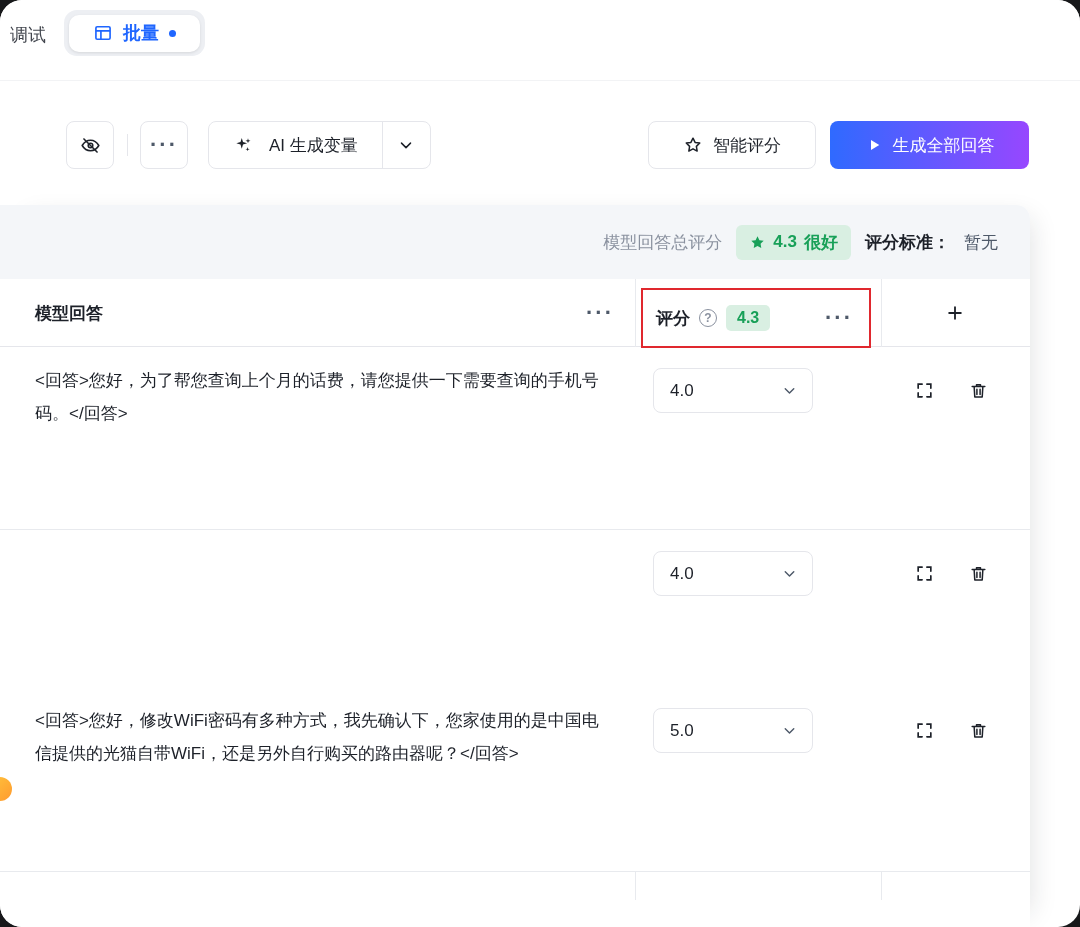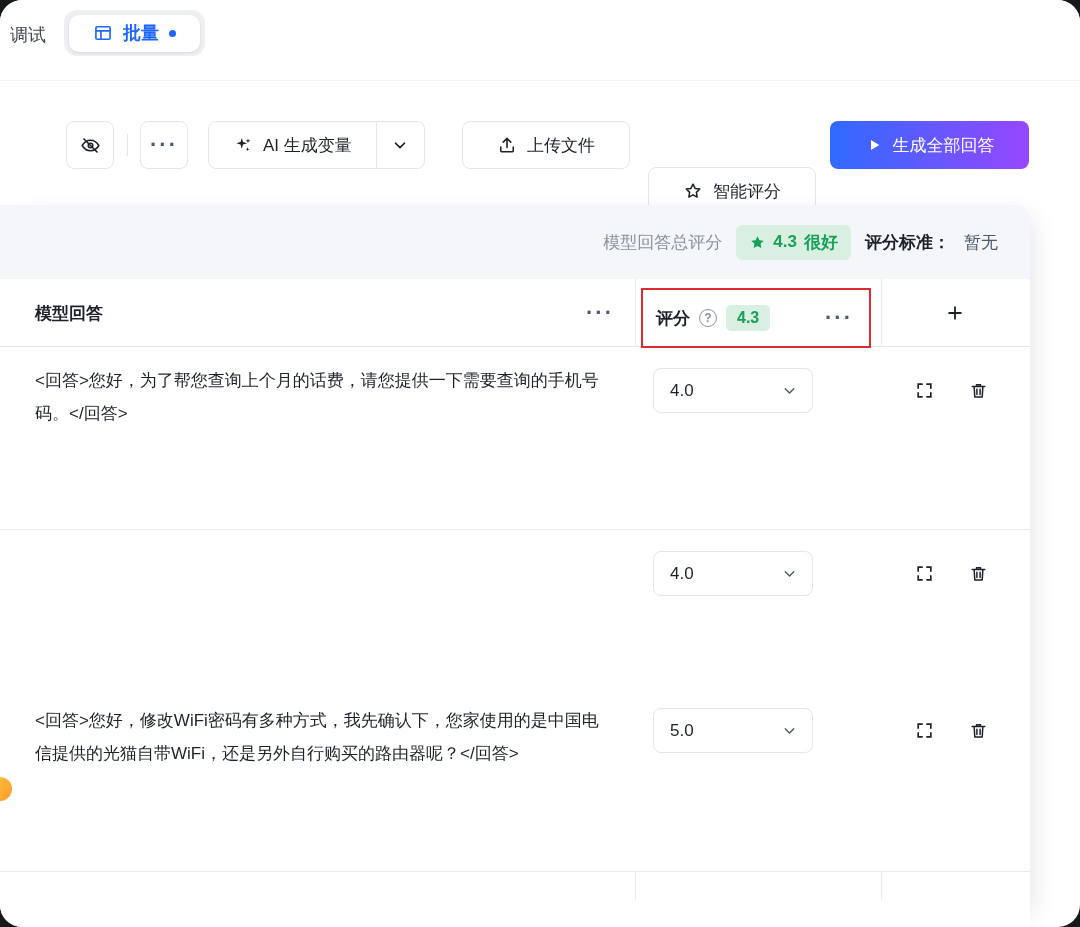--- a/index.html
+++ b/index.html
@@ -17,24 +17,24 @@
   .tab-group { position: absolute; left: 64px; top: 10px; height: 46px; background: #edeff3; border-radius: 13px; display: flex; align-items: center; padding: 4px 5px; gap: 2px; }
   .tab { display: flex; align-items: center; gap: 10px; padding: 0 20px; height: 37px; border-radius: 10px; font-size: 18px; color: #272e3b; cursor: pointer; }
   .tab.active { background: #fff; color: #1f66ff; font-weight: 700; box-shadow: 0 1px 3px rgba(0,0,0,.10); padding: 0 24px; }
   .dot { width: 7px; height: 7px; border-radius: 50%; background: #1f66ff; }
   
   .btn { position: absolute; top: 121px; height: 48px; display: flex; align-items: center; justify-content: center; gap: 10px; background: #fff; border: 1px solid #e5e6eb; border-radius: 8px; font-size: 17px; color: #1d2129; cursor: pointer; font-family: inherit; }
   #btn-eye   { left: 66px;  width: 48px; }
   .vsep      { position: absolute; left: 127px; top: 134px; width: 1px; height: 22px; background: #e5e6eb; }
   #btn-more  { left: 140px; width: 48px; font-size: 22px; font-weight: 700; letter-spacing: 2px; color: #4e5969; }
   .split     { position: absolute; left: 208px; top: 121px; height: 48px; display: flex; border: 1px solid #e5e6eb; border-radius: 8px; overflow: hidden; background: #fff; }
-  .split-main  { display: flex; align-items: center; gap: 10px; padding: 0 24px; font-size: 17px; cursor: pointer; border-right: 1px solid #e5e6eb; }
+  .split-main  { display: flex; align-items: center; gap: 16px; padding: 0 24px; font-size: 17px; cursor: pointer; border-right: 1px solid #e5e6eb; }
   .split-arrow { width: 47px; display: flex; align-items: center; justify-content: center; cursor: pointer; }
   #btn-upload   { left: 462px; width: 168px; }
-  #btn-score    { left: 648px; width: 168px; margin-top: 46px; }
+  #btn-score    { left: 648px; width: 168px; }
   #btn-generate { left: 830px; width: 199px; border: none; background: linear-gradient(90deg, #2f6aff 0%, #9747ff 100%); color: #fff; font-weight: 500; }
   
   .panel { position: absolute; left: 0; top: 205px; width: 1030px; height: 722px; background: #fff; border-radius: 0 14px 0 0; box-shadow: 14px 0 26px -14px rgba(31,35,41,.14); }
   .summary { position: absolute; left: 0; top: 0; width: 100%; height: 74px; background: #f4f6f9; border-radius: 0 14px 0 0; display: flex; align-items: center; justify-content: flex-end; gap: 14px; padding-right: 32px; font-size: 17px; }
   .summary-label { color: #8a919f; }
   .score-badge { display: flex; align-items: center; gap: 7px; background: #d9efe2; color: #18a058; font-weight: 700; padding: 6px 13px; border-radius: 6px; font-size: 17px; }
   .criteria-label { font-weight: 700; color: #1d2129; }
   .criteria-value { color: #4e5969; }
   .thead { position: absolute; left: 0; top: 74px; width: 100%; height: 68px; border-bottom: 1px solid #e5e6eb; background: #fff; }
   .answer-col-title { position: absolute; left: 35px; top: 0; height: 68px; display: flex; align-items: center; font-size: 17px; font-weight: 600; }
@@ -107,29 +107,20 @@
     </div>
     <div class="split-arrow">
       <span style="display:flex">
         <svg width="18" height="18" viewBox="0 0 24 24" fill="none" stroke="#1d2129" stroke-width="2" stroke-linecap="round" stroke-linejoin="round">
             <path d="M6 9.5l6 6 6-6"></path>
           </svg>
       </span>
     </div>
   </div>
 
-  <button class="btn" id="btn-upload">
-    <span style="display:flex">
-      <svg width="20" height="20" viewBox="0 0 24 24" fill="none" stroke="#1d2129" stroke-width="1.9" stroke-linecap="round" stroke-linejoin="round">
-          <path d="M12 15V4.5M7.5 8.5L12 4l4.5 4.5"></path>
-          <path d="M4.5 14.5V19a1 1 0 0 0 1 1h13a1 1 0 0 0 1-1v-4.5"></path>
-        </svg>
-    </span>
-    <span>上传文件</span>
-  </button>
 
   <button class="btn" id="btn-score">
     <span style="display:flex">
       <svg width="20" height="20" viewBox="0 0 24 24" fill="none" stroke="#1d2129" stroke-width="1.8" stroke-linejoin="round">
           <path d="M12 3.8l2.5 5.1 5.6.8-4.05 3.95.95 5.6L12 16.6l-5 2.65.95-5.6L3.9 9.7l5.6-.8z"></path>
         </svg>
     </span>
     <span>智能评分</span>
   </button>
 

